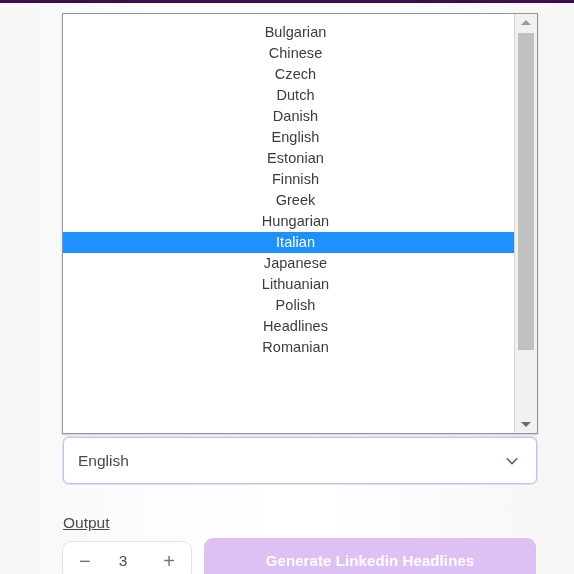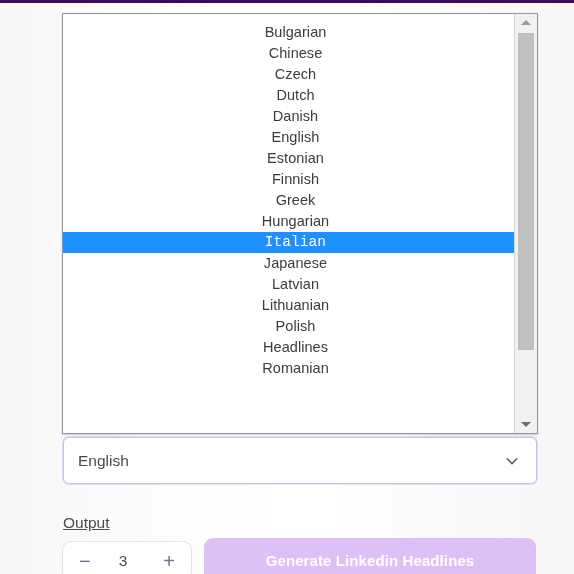--- a/index.html
+++ b/index.html
@@ -52,21 +52,20 @@
     line-height: 21px;
     padding: 0 0 0 14px;
     font-size: 14.5px;
     color: #3c3c3c;
     white-space: nowrap;
     letter-spacing: 0.05px;
   }
   .option-row.selected {
     background: #1e90ff;
     color: #ffffff;
-    font-family: Liberation Mono, monospace;
   }
 
   
   .lb-scrollbar {
     width: 23px;
     flex: 0 0 23px;
     background: #f1f1f1;
     border-left: 1px solid #d4d4d4;
     position: relative;
     box-sizing: border-box;
@@ -201,21 +200,20 @@
     <div class="option-row">Czech</div>
     <div class="option-row">Dutch</div>
     <div class="option-row">Danish</div>
     <div class="option-row">English</div>
     <div class="option-row">Estonian</div>
     <div class="option-row">Finnish</div>
     <div class="option-row">Greek</div>
     <div class="option-row">Hungarian</div>
     <div class="option-row selected">Italian</div>
     <div class="option-row">Japanese</div>
-    <div class="option-row">Latvian</div>
     <div class="option-row">Lithuanian</div>
     <div class="option-row">Polish</div>
     <div class="option-row">Headlines</div>
     <div class="option-row">Romanian</div>
   </div>
 
   <div class="lb-scrollbar">
     <div class="sb-arrow up">
         <span class="tri"></span>
       </div>

